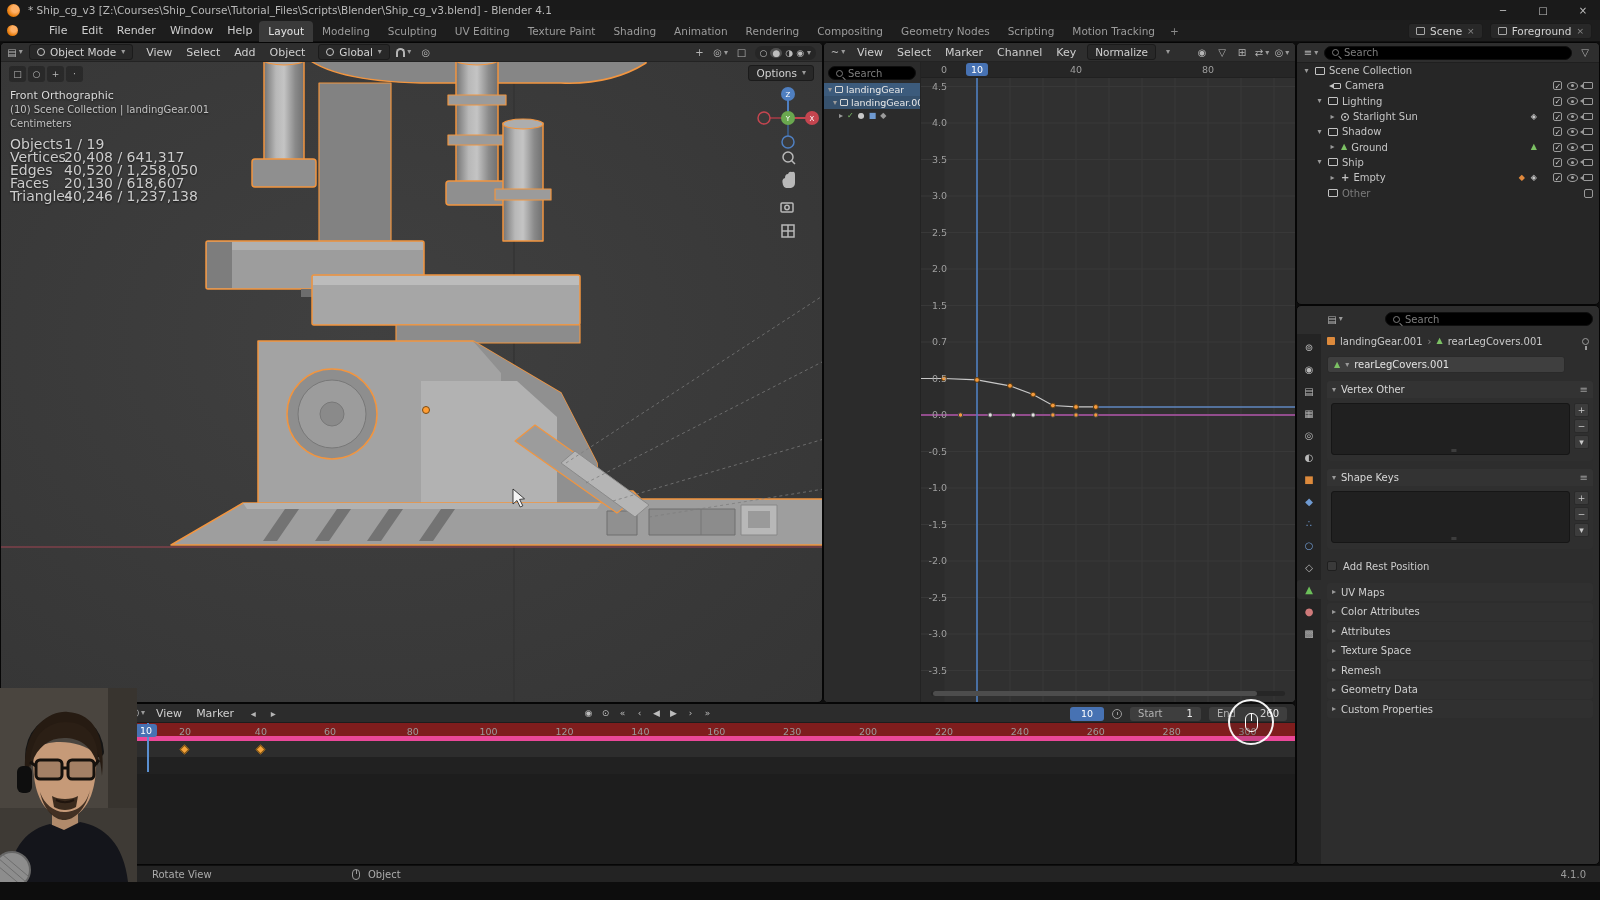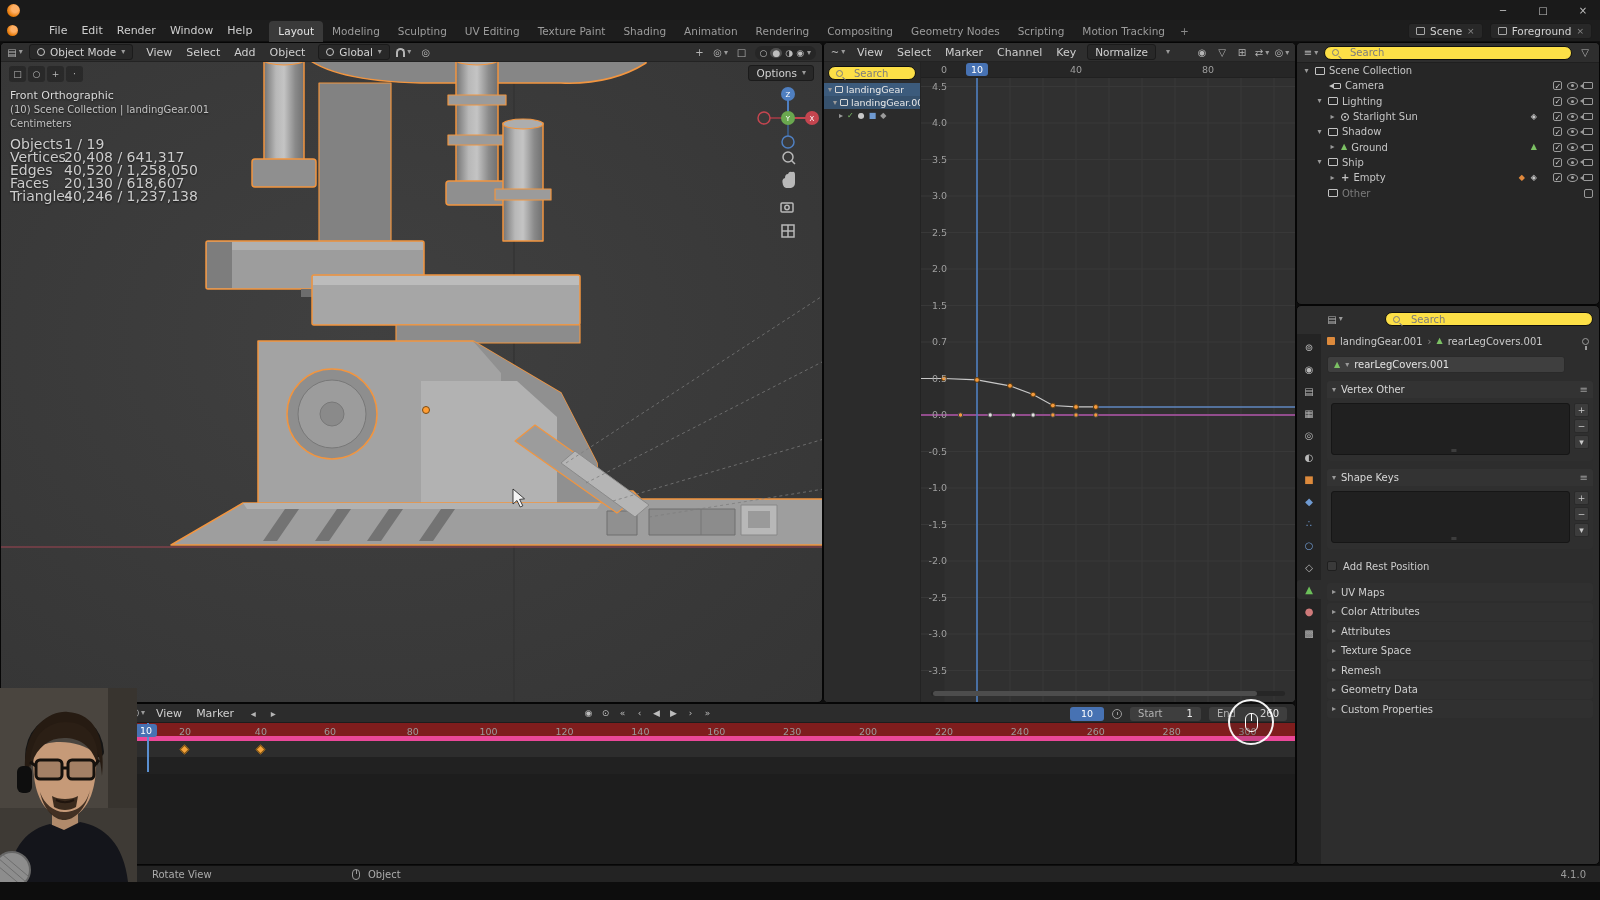--- a/index.html
+++ b/index.html
@@ -4,35 +4,35 @@
 <style>
   *{margin:0;padding:0;box-sizing:border-box;}
   html,body{width:1600px;height:900px;background:#000;overflow:hidden;}
   body{font-family:"DejaVu Sans","Liberation Sans",sans-serif;font-size:11px;color:#c7c7c7;user-select:none;}
   #app{position:absolute;inset:0;width:1600px;height:900px;background:#0d0d0d;}
   .spacer{flex:1;}
   .caret{font-size:8px;color:#9a9a9a;line-height:1;}
   .icon-btn{display:inline-flex;align-items:center;justify-content:center;min-width:16px;height:15px;color:#b5b5b5;font-size:10px;gap:2px;}
   .dd{background:#282828;border:1px solid #1b1b1b;border-radius:3px;height:16px;display:inline-flex;align-items:center;gap:5px;padding:0 7px;font-size:10.5px;color:#d2d2d2;}
   .menu-item{padding:2px 7px;border-radius:3px;color:#cfcfcf;font-size:11px;cursor:default;}
-  .search{background:#fde047;border:1px solid #0f0f0f;border-radius:8px;color:#7d7d7d;display:flex;align-items:center;gap:11px;padding:0 7px;font-size:10px;height:14px;}
+  .search{background:#000000;border:1px solid #0f0f0f;border-radius:8px;color:#7d7d7d;display:flex;align-items:center;gap:5px;padding:0 7px;font-size:10px;height:14px;}
   .s-ico{width:7px;height:7px;border:1px solid #7d7d7d;border-radius:50%;position:relative;flex:none;}
   .s-ico::after{content:"";position:absolute;width:4px;height:1px;background:#7d7d7d;transform:rotate(45deg);left:5px;top:7px;}
 
   
   .titlebar{position:absolute;left:0;top:0;width:1600px;height:20px;background:#1a1a1a;display:flex;align-items:center;}
   .blogo{width:13px;height:13px;border-radius:50%;background:radial-gradient(circle at 62% 38%,#ffb066 0 30%,#e87d0d 65%,#a85a05);margin:0 8px 0 7px;flex:none;}
   .title-text{color:#b9b9b9;font-size:10.5px;white-space:nowrap;}
   .winctl{position:absolute;right:10px;top:0;height:20px;display:flex;gap:26px;align-items:center;}
   .wbtn{color:#c0c0c0;font-size:10px;width:14px;text-align:center;}
 
   
   .menubar{position:absolute;left:0;top:20px;width:1600px;height:22px;background:#1d1d1d;border-bottom:1px solid #101010;display:flex;align-items:center;}
   #menus{display:flex;align-items:center;margin-left:16px;}
-  #workspaces{display:flex;align-items:flex-end;height:22px;margin-left:10px;}
+  #workspaces{display:flex;align-items:flex-end;height:22px;}
   .ws-tab{padding:4px 9px 5px;font-size:10.5px;color:#9c9c9c;white-space:nowrap;}
   .ws-tab.active{background:#3a3a3a;color:#e4e4e4;border-radius:4px 4px 0 0;}
   .ws-add{color:#8a8a8a;padding:4px 6px 5px;}
   .mb-right{position:absolute;right:8px;top:2.5px;display:flex;align-items:center;gap:7px;}
   .x{color:#8b8b8b;font-size:9px;}
   .pm-ico{width:9px;height:8px;border:1px solid #a8a8a8;border-radius:1px;}
 
   
   .vp{position:absolute;left:0;top:42px;width:823px;height:661px;background:radial-gradient(ellipse at 45% 45%,#404040 0%,#3a3a3a 55%,#353535 100%);border-radius:5px;overflow:hidden;border:1px solid #060606;}
   #vp-svg{position:absolute;left:0;top:0;}
@@ -166,20 +166,21 @@
   .mbody::after{content:"";position:absolute;left:5px;top:0;width:1.5px;height:7px;background:#fff;}
   .webcam{position:absolute;left:0;top:688px;width:137px;height:194px;z-index:50;overflow:hidden;background:#3c3833;}
 </style>
 </head>
 <body>
 
 <div id="app">
 
   <div class="titlebar">
     <span class="blogo"></span>
+    <span class="title-text">* Ship_cg_v3 [Z:\Courses\Ship_Course\Tutorial_Files\Scripts\Blender\Ship_cg_v3.blend] - Blender 4.1</span>
     <div class="winctl">
       <span class="wbtn">─</span>
       <span class="wbtn">□</span>
       <span class="wbtn">×</span>
     </div>
   </div>
 
   <div class="menubar">
     <span class="blogo" style="width:11px;height:11px;"></span>
     <div id="menus">

